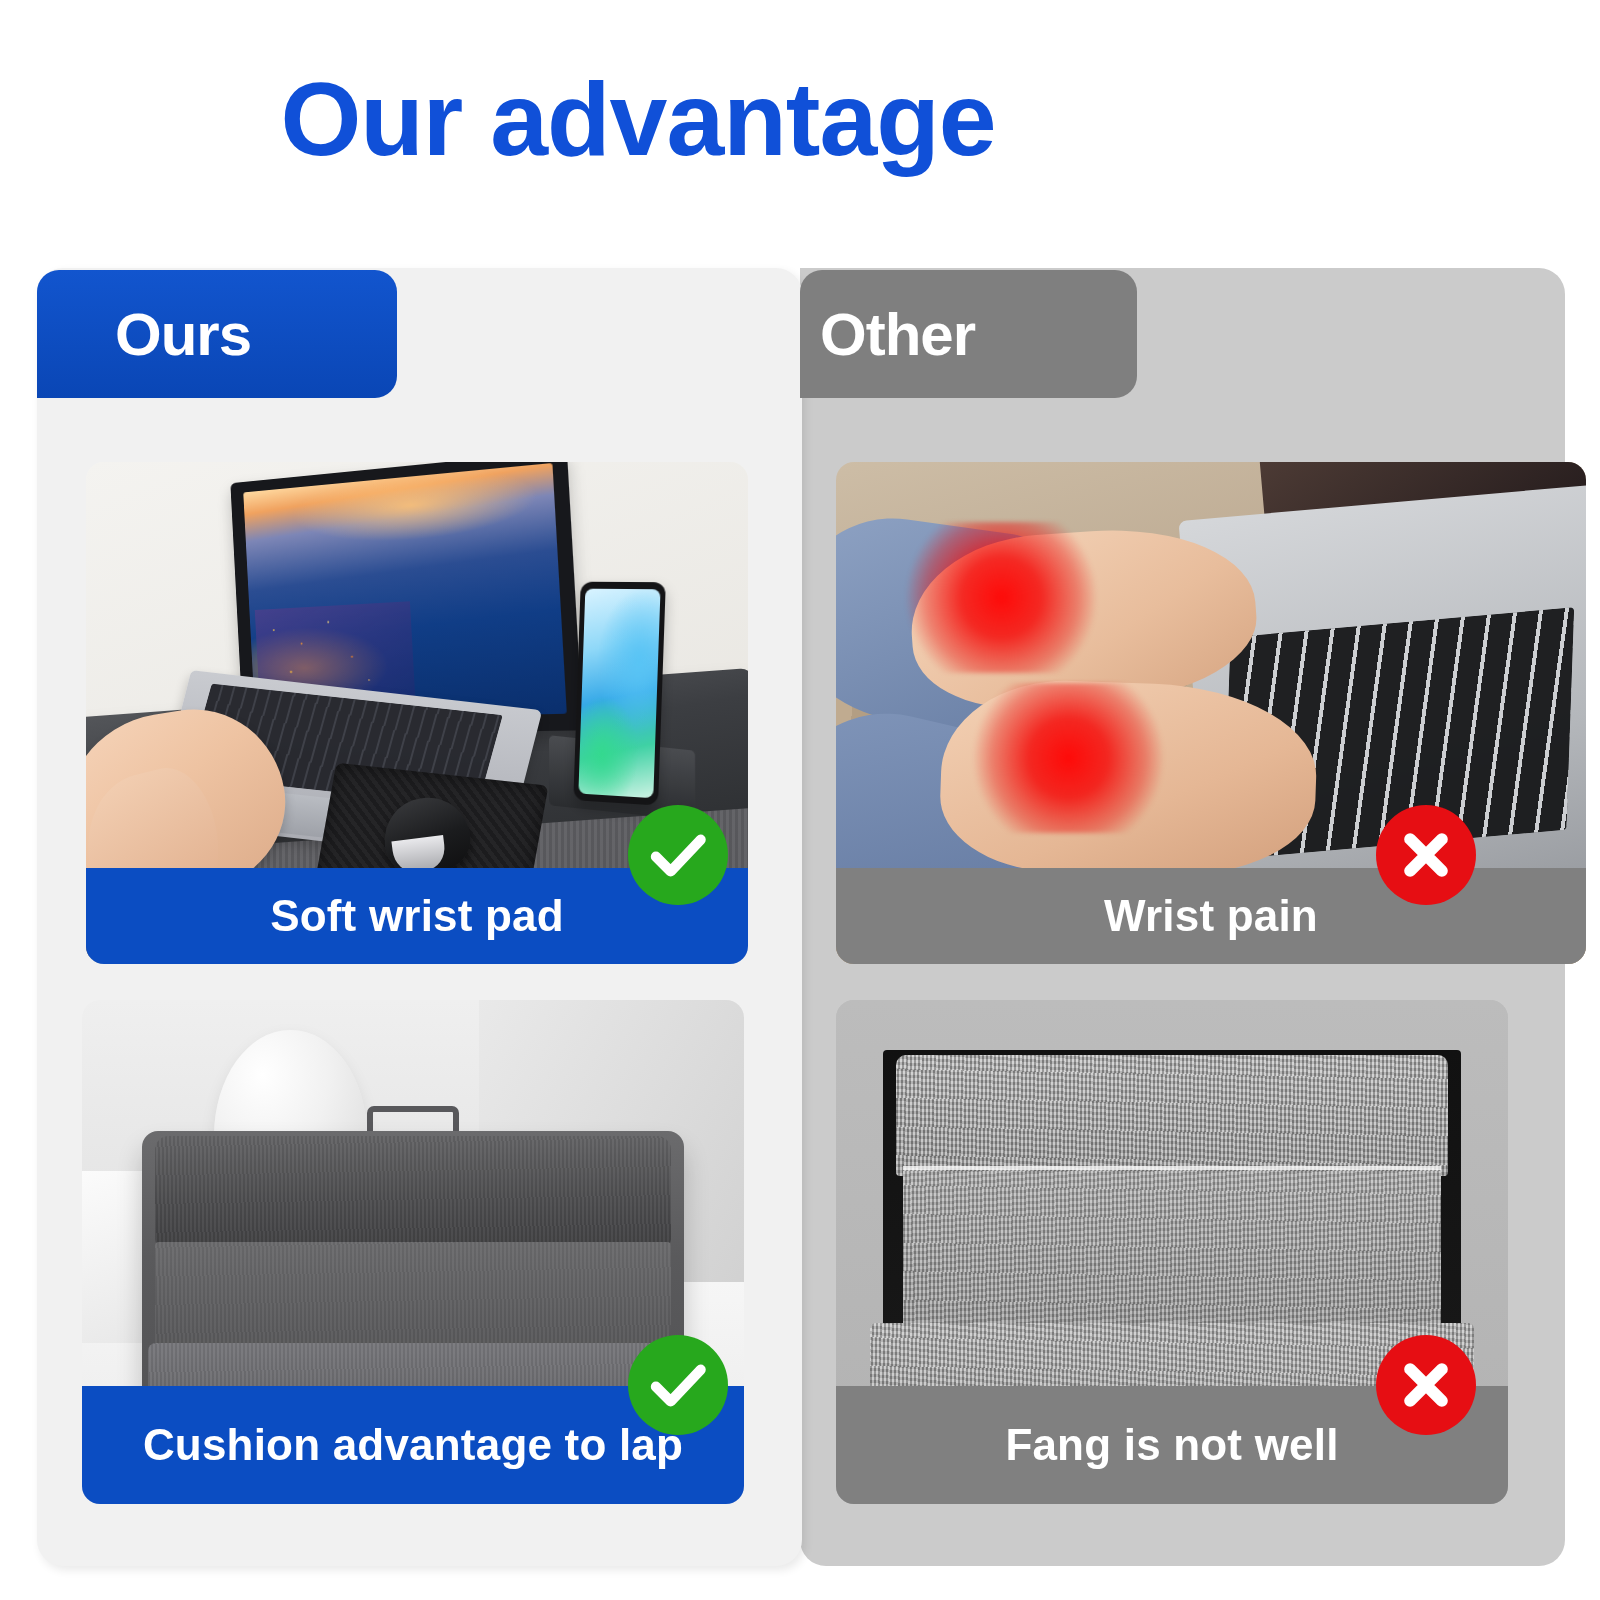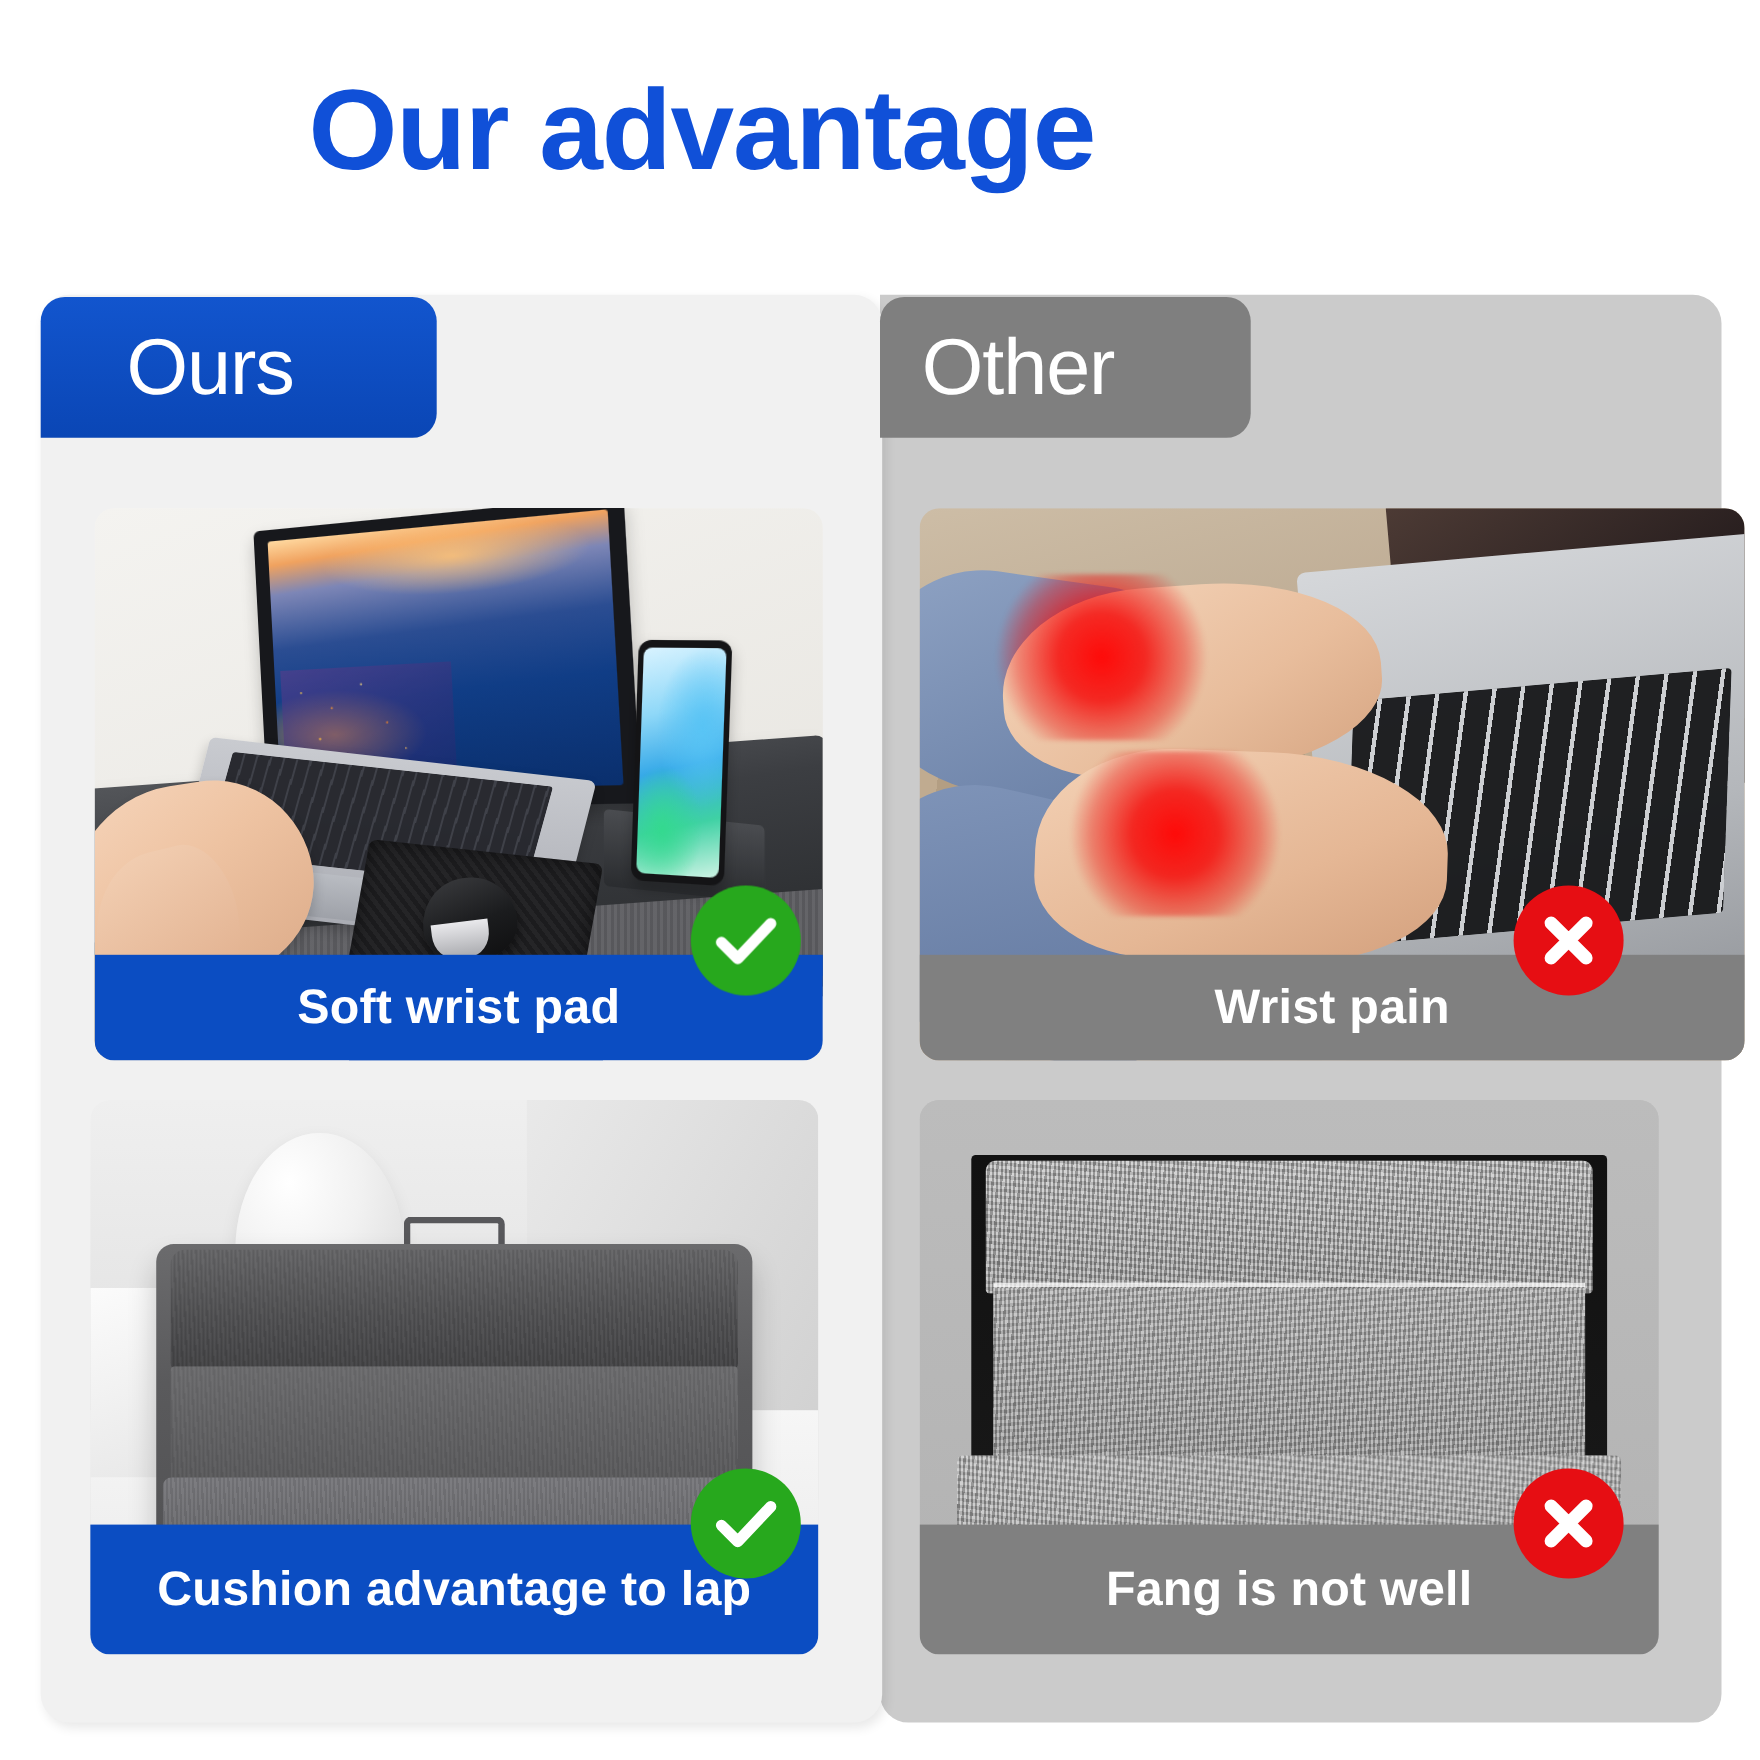--- a/index.html
+++ b/index.html
@@ -38,34 +38,34 @@
     border-radius: 0 26px 26px 26px;
     z-index: 1;
   }
 
   
   .badge-hdr {
     position: absolute;
     height: 128px;
     display: flex; align-items: center;
     color: #ffffff;
-    font-size: 72px; font-weight: 400; letter-spacing: -1px;
+    font-size: 60px; font-weight: 700; letter-spacing: -1px;
   }
   .badge-ours {
     left: 37px; top: 270px; width: 360px;
     background: linear-gradient(180deg,#1255ce 0%,#0a46b5 100%);
     border-radius: 22px 22px 22px 0;
     padding-left: 78px;
     z-index: 6;
   }
   .badge-other {
     left: 800px; top: 270px; width: 337px;
     background: #7f7f7f;
     border-radius: 22px 22px 22px 0;
-    padding-left: 38px;
+    padding-left: 20px;
     z-index: 6;
   }
 
   
   .card {
     position: absolute;
     border-radius: 18px;
     overflow: hidden;
     z-index: 4;
   }

